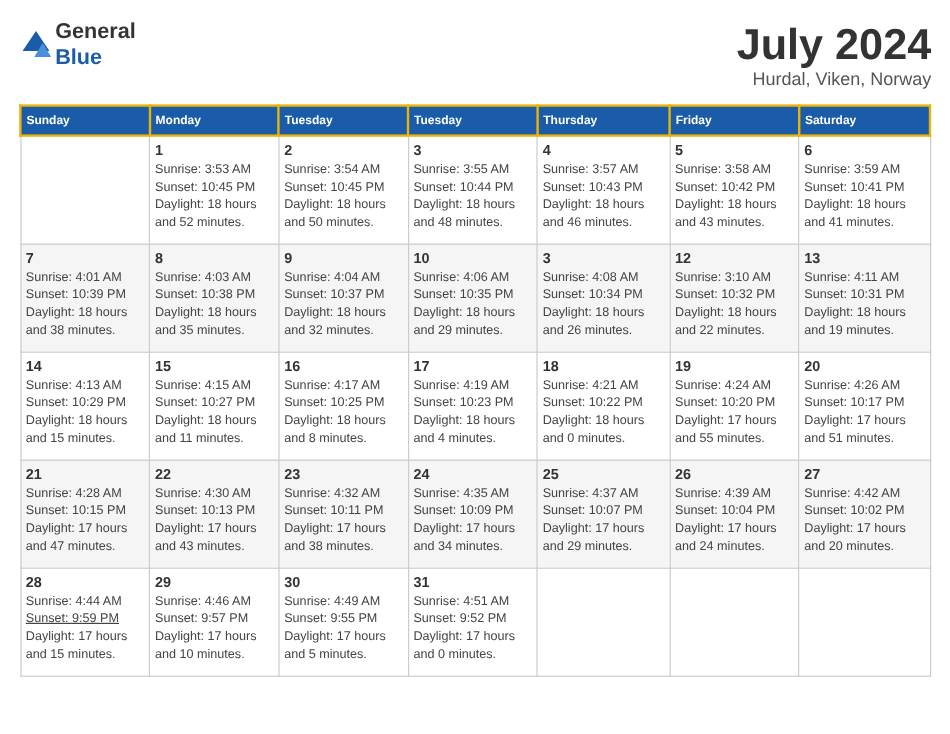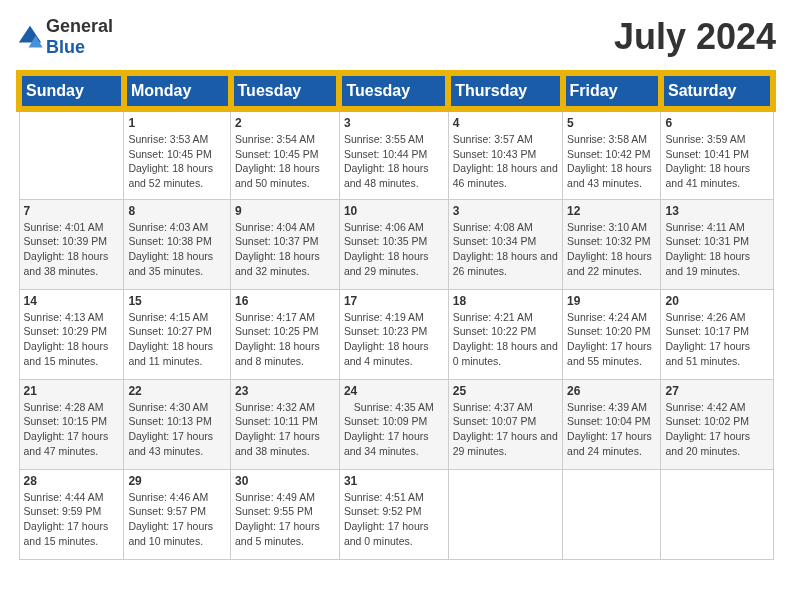--- a/index.html
+++ b/index.html
@@ -50,23 +50,23 @@
     table {
       width: 100%;
       border-collapse: collapse;
       font-size: 11px;
     }
     thead tr th {
       background-color: #1a5ca8;
       color: #fff;
       padding: 6px 4px;
       text-align: left;
-      font-size: 16px;
-      font-weight: bold;
-      border: 6px solid #eab308;
+      font-size: 10px;
+      font-weight: bold;
+      border: 2px solid #eab308;
     }
     tbody tr td {
       border: 1px solid #ccc;
       vertical-align: top;
       padding: 4px;
       min-height: 70px;
       height: 90px;
       color: #333;
     }
     tbody tr:nth-child(even) td {
@@ -96,20 +96,21 @@
       <polygon points="20,4 36,28 4,28" fill="#1a5ca8"></polygon>
       <polygon points="28,18 38,35 18,35" fill="#4a90d9"></polygon>
     </svg>
     <div>
       <span class="logo-text-general">General</span><br>
       <span class="logo-text-blue">Blue</span>
     </div>
   </div>
   <div class="title-block">
     <div class="month-year">July 2024</div>
+    <div class="location">Hurdal, Viken, Norway</div>
   </div>
 </div>
 
 <table>
   <thead>
     <tr>
     <th>Sunday</th>
         <th>Monday</th>
         <th>Tuesday</th>
         <th>Tuesday</th>
@@ -307,21 +308,21 @@
           <span class="day-num">23</span>
           <div class="cell-content">
             <span style="display: block;">Sunrise: 4:32 AM</span>
             <span style="display: block;">Sunset: 10:11 PM</span>
             <span style="display: block;">Daylight: 17 hours and 38 minutes.</span>
           </div>
         </td>
         <td>
           <span class="day-num">24</span>
           <div class="cell-content">
-            <span style="display: block; text-align: center;">Sunrise: 4:35 AM</span>
+            <span style="display: block;">Sunrise: 4:35 AM</span>
             <span style="display: block;">Sunset: 10:09 PM</span>
             <span style="display: block;">Daylight: 17 hours and 34 minutes.</span>
           </div>
         </td>
         <td>
           <span class="day-num">25</span>
           <div class="cell-content">
             <span style="display: block;">Sunrise: 4:37 AM</span>
             <span style="display: block;">Sunset: 10:07 PM</span>
             <span style="display: block;">Daylight: 17 hours and 29 minutes.</span>
@@ -342,21 +343,21 @@
             <span style="display: block;">Sunset: 10:02 PM</span>
             <span style="display: block;">Daylight: 17 hours and 20 minutes.</span>
           </div>
         </td>
       </tr>
       <tr>
         <td>
           <span class="day-num">28</span>
           <div class="cell-content">
             <span style="display: block;">Sunrise: 4:44 AM</span>
-            <span style="display: block;">Sunset: 9:59 PM</span>
+            <span style="display: block; text-decoration: underline;">Sunset: 9:59 PM</span>
             <span style="display: block;">Daylight: 17 hours and 15 minutes.</span>
           </div>
         </td>
         <td>
           <span class="day-num">29</span>
           <div class="cell-content">
             <span style="display: block;">Sunrise: 4:46 AM</span>
             <span style="display: block;">Sunset: 9:57 PM</span>
             <span style="display: block;">Daylight: 17 hours and 10 minutes.</span>
           </div>

